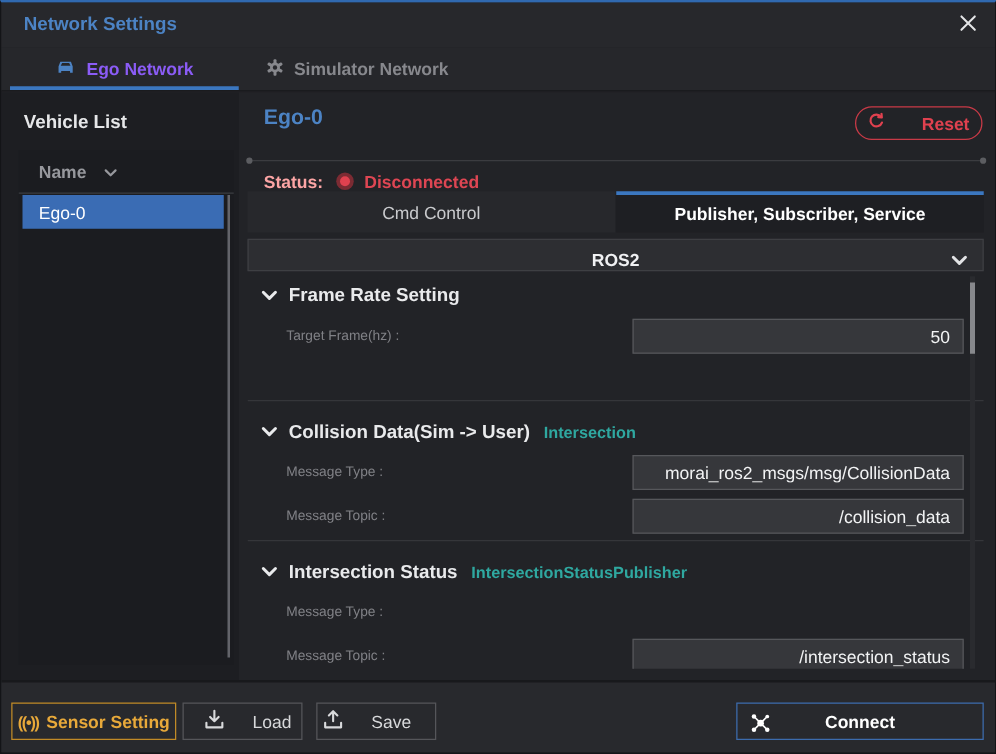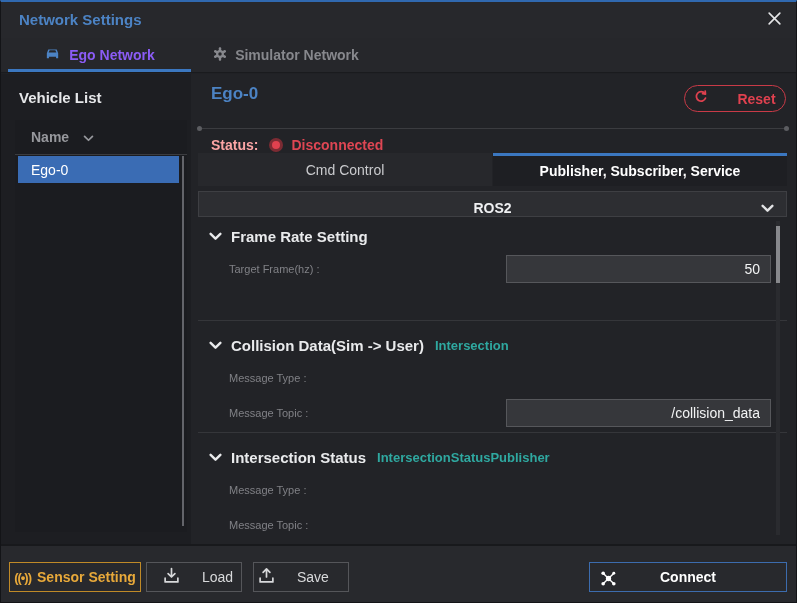--- a/index.html
+++ b/index.html
@@ -219,20 +219,21 @@
           <span class="sec-chevron">
             <svg width="13" height="9" viewBox="0 0 12 8">
                 <path d="M1.5 1.5L6 6l4.5-4.5" stroke="#e9eaec" stroke-width="2.2" fill="none" stroke-linecap="round" stroke-linejoin="round"></path>
               </svg>
           </span>
           <span class="sec-title">Collision Data(Sim -&gt; User)</span>
           <span class="sec-tag">Intersection</span>
         </div>
         <div class="field-row">
           <span class="field-label">Message Type :</span>
+          <input value="morai_ros2_msgs/msg/CollisionData" style="">
         </div>
         <div class="field-row">
           <span class="field-label">Message Topic :</span>
           <input value="/collision_data" style="">
         </div>
       </div>
 
       <div class="section s3">
         <div class="sec-header">
           <span class="sec-chevron">
@@ -241,20 +242,21 @@
               </svg>
           </span>
           <span class="sec-title">Intersection Status</span>
           <span class="sec-tag">IntersectionStatusPublisher</span>
         </div>
         <div class="field-row">
           <span class="field-label">Message Type :</span>
         </div>
         <div class="field-row">
           <span class="field-label">Message Topic :</span>
+          <input value="/intersection_status" style="">
         </div>
       </div>
 
     </div>
     <div class="vscroll-track"></div>
     <div class="vscroll-thumb"></div>
   </main>
 
   <div class="footer">
     <button class="btn-sensor">

